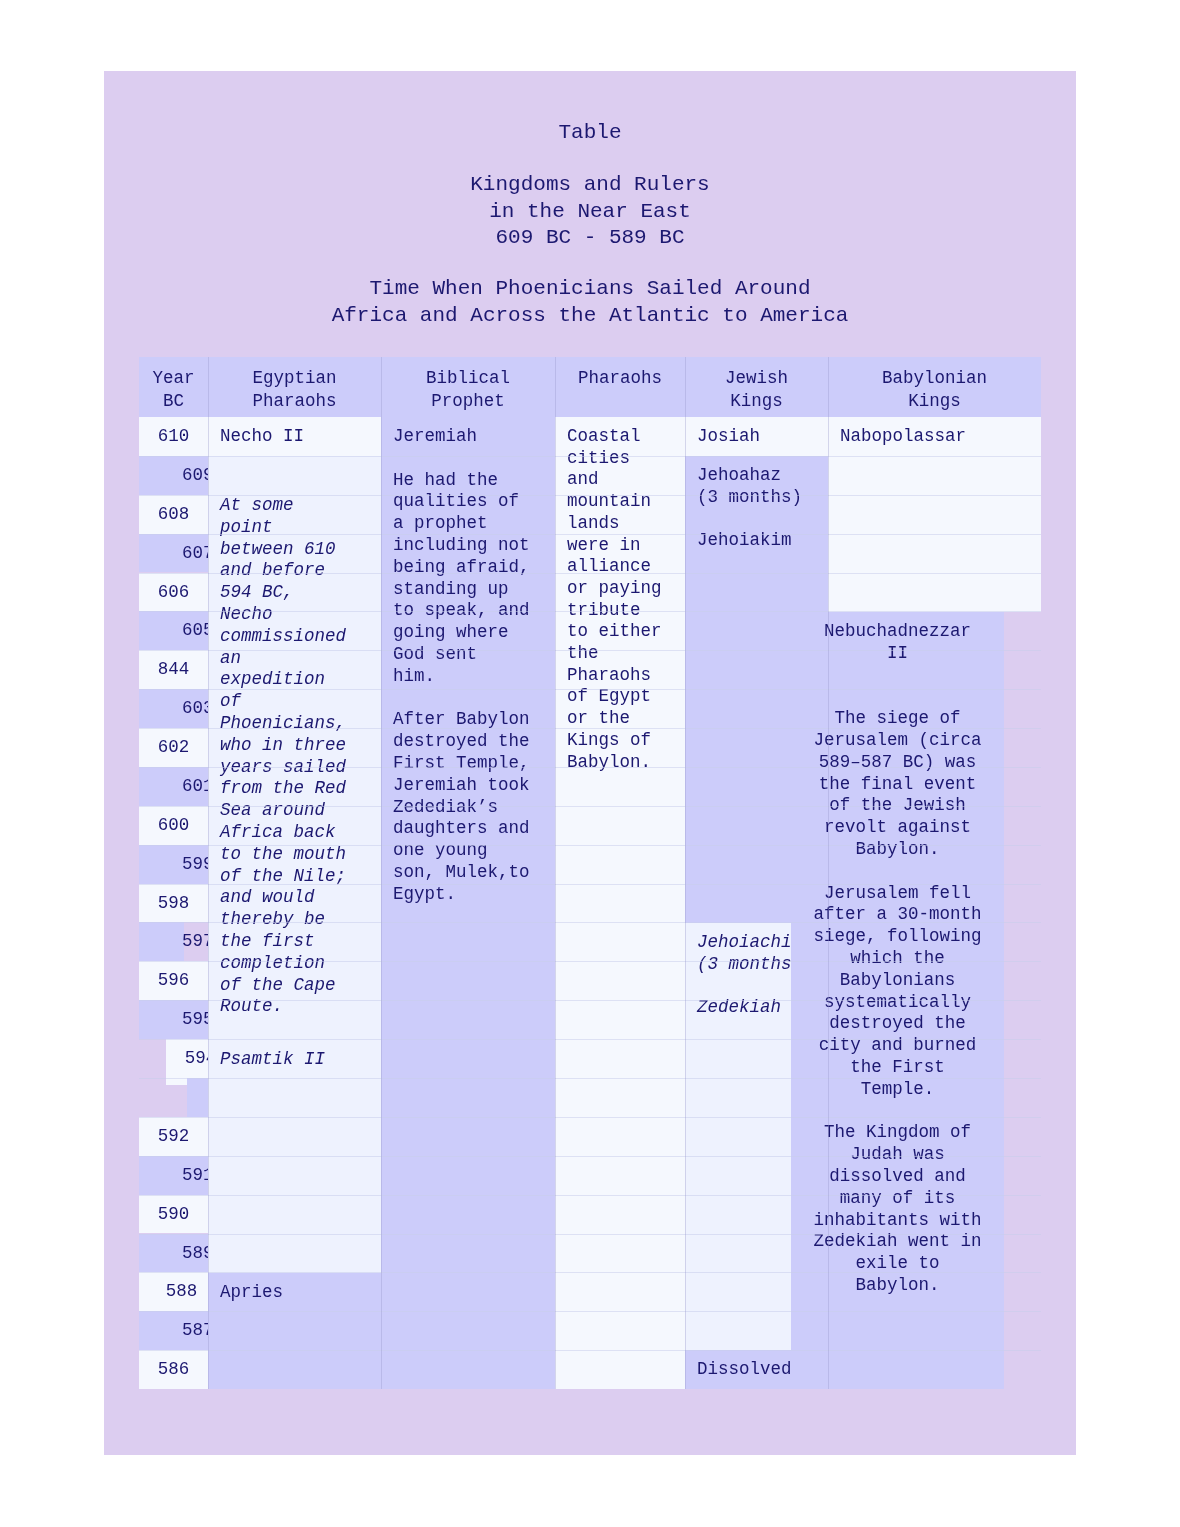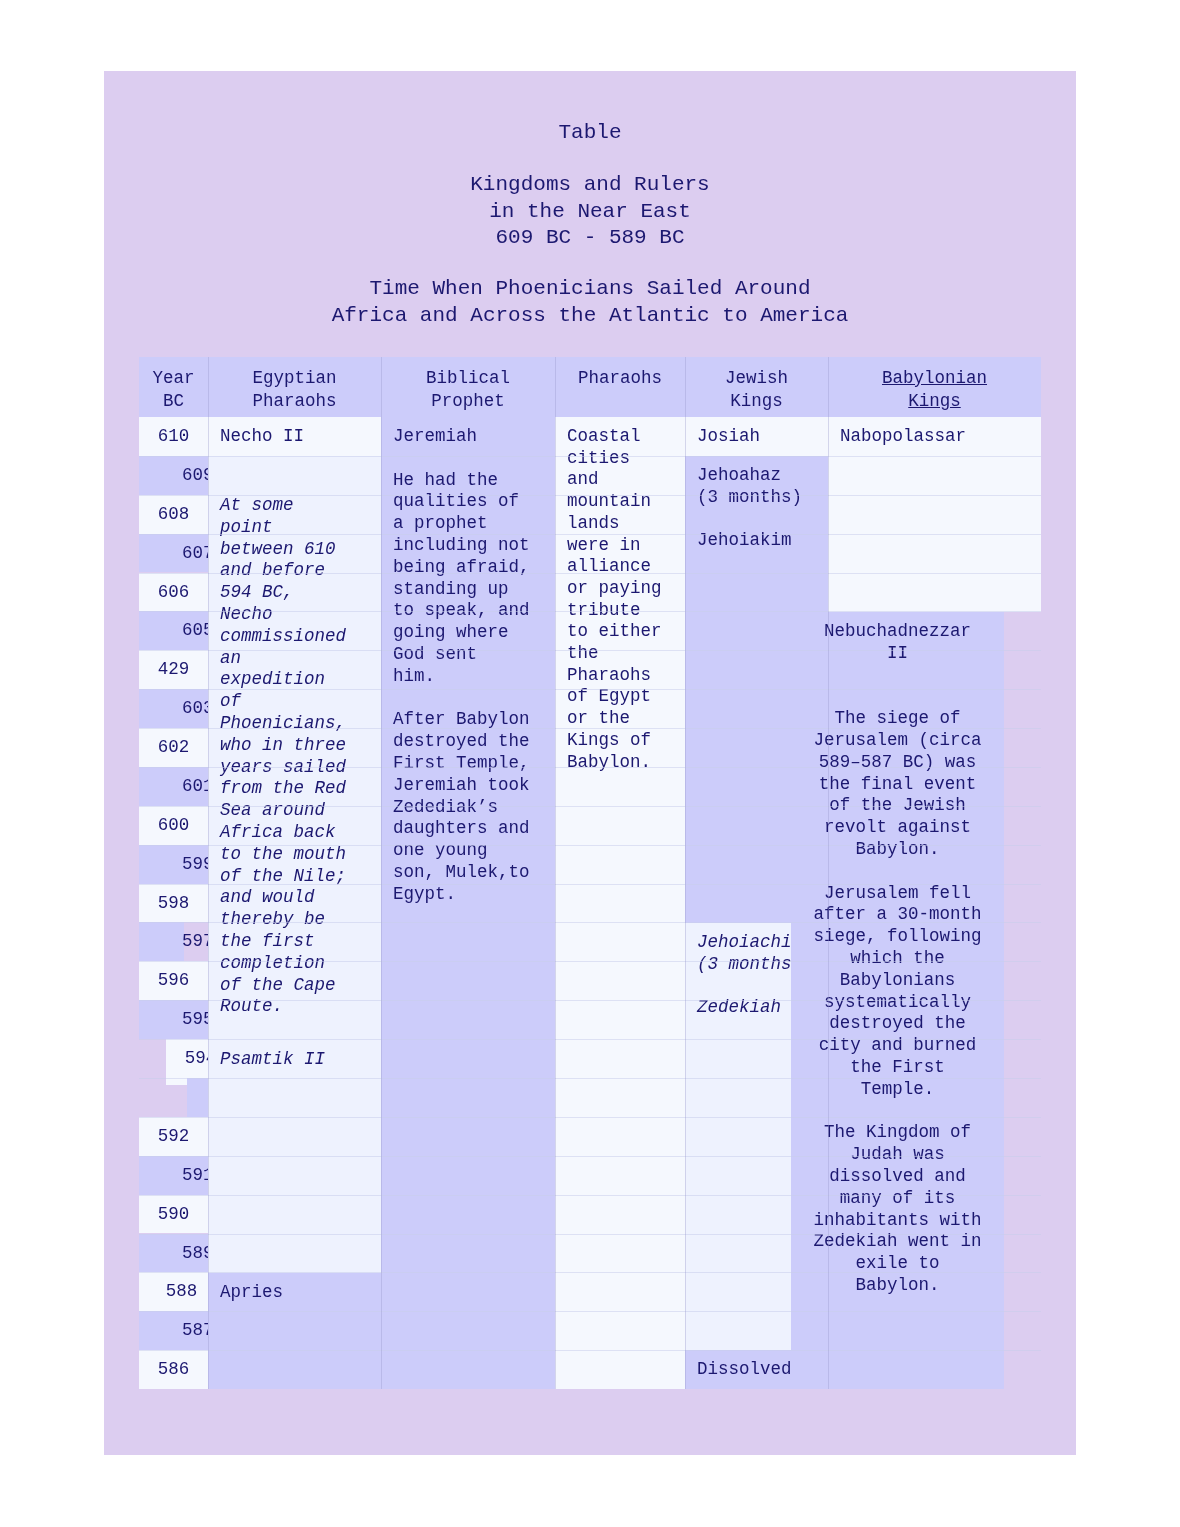--- a/index.html
+++ b/index.html
@@ -39,31 +39,31 @@
 
     <div class="cell hdr" style="left:0;top:0;width:69px;height:60px;">Year
 BC</div>
     <div class="cell hdr" style="left:69px;top:0;width:173px;height:60px;">Egyptian
 Pharaohs</div>
     <div class="cell hdr" style="left:242px;top:0;width:174px;height:60px;">Biblical
 Prophet</div>
     <div class="cell hdr" style="left:416px;top:0;width:130px;height:60px;">Pharaohs</div>
     <div class="cell hdr" style="left:546px;top:0;width:143px;height:60px;">Jewish
 Kings</div>
-    <div class="cell hdr" style="left:689px;top:0;width:213px;height:60px;text-decoration:underline;">Babylonian
+    <div class="cell hdr" style="left:689px;top:0;width:213px;height:60px;">Babylonian
 Kings</div>
 
     <div id="year-col">
         <div class="cell yr wht" style="left: 0px; top: 60px; width: 69px; height: 38.9px;">610</div>
         <div class="cell yr pur" style="left: 0px; top: 98.9px; width: 69px; height: 38.9px;">609</div>
         <div class="cell yr wht" style="left: 0px; top: 137.8px; width: 69px; height: 38.9px;">608</div>
         <div class="cell yr pur" style="left: 0px; top: 176.6px; width: 69px; height: 38.9px;">607</div>
         <div class="cell yr wht" style="left: 0px; top: 215.5px; width: 69px; height: 38.9px;">606</div>
         <div class="cell yr pur" style="left: 0px; top: 254.4px; width: 69px; height: 38.9px;">605</div>
-        <div class="cell yr wht" style="left: 0px; top: 293.3px; width: 69px; height: 38.9px;">429</div>
+        <div class="cell yr wht" style="left: 0px; top: 293.3px; width: 69px; height: 38.9px;">844</div>
         <div class="cell yr pur" style="left: 0px; top: 332.2px; width: 69px; height: 38.9px;">603</div>
         <div class="cell yr wht" style="left: 0px; top: 371px; width: 69px; height: 38.9px;">602</div>
         <div class="cell yr pur" style="left: 0px; top: 409.9px; width: 69px; height: 38.9px;">601</div>
         <div class="cell yr wht" style="left: 0px; top: 448.8px; width: 69px; height: 38.9px;">600</div>
         <div class="cell yr pur" style="left: 0px; top: 487.7px; width: 69px; height: 38.9px;">599</div>
         <div class="cell yr wht" style="left: 0px; top: 526.6px; width: 69px; height: 38.9px;">598</div>
         <div class="cell yr pur" style="left: 0px; top: 565.4px; width: 45px; height: 38.9px;">597</div>
         <div class="cell yr wht" style="left: 0px; top: 604.3px; width: 69px; height: 38.9px;">596</div>
         <div class="cell yr pur" style="left: 0px; top: 643.2px; width: 69px; height: 38.9px;">595</div>
         <div class="cell yr wht" style="left: 0px; top: 682.1px; width: 69px; height: 46px; margin-left: 27px;">594</div>

